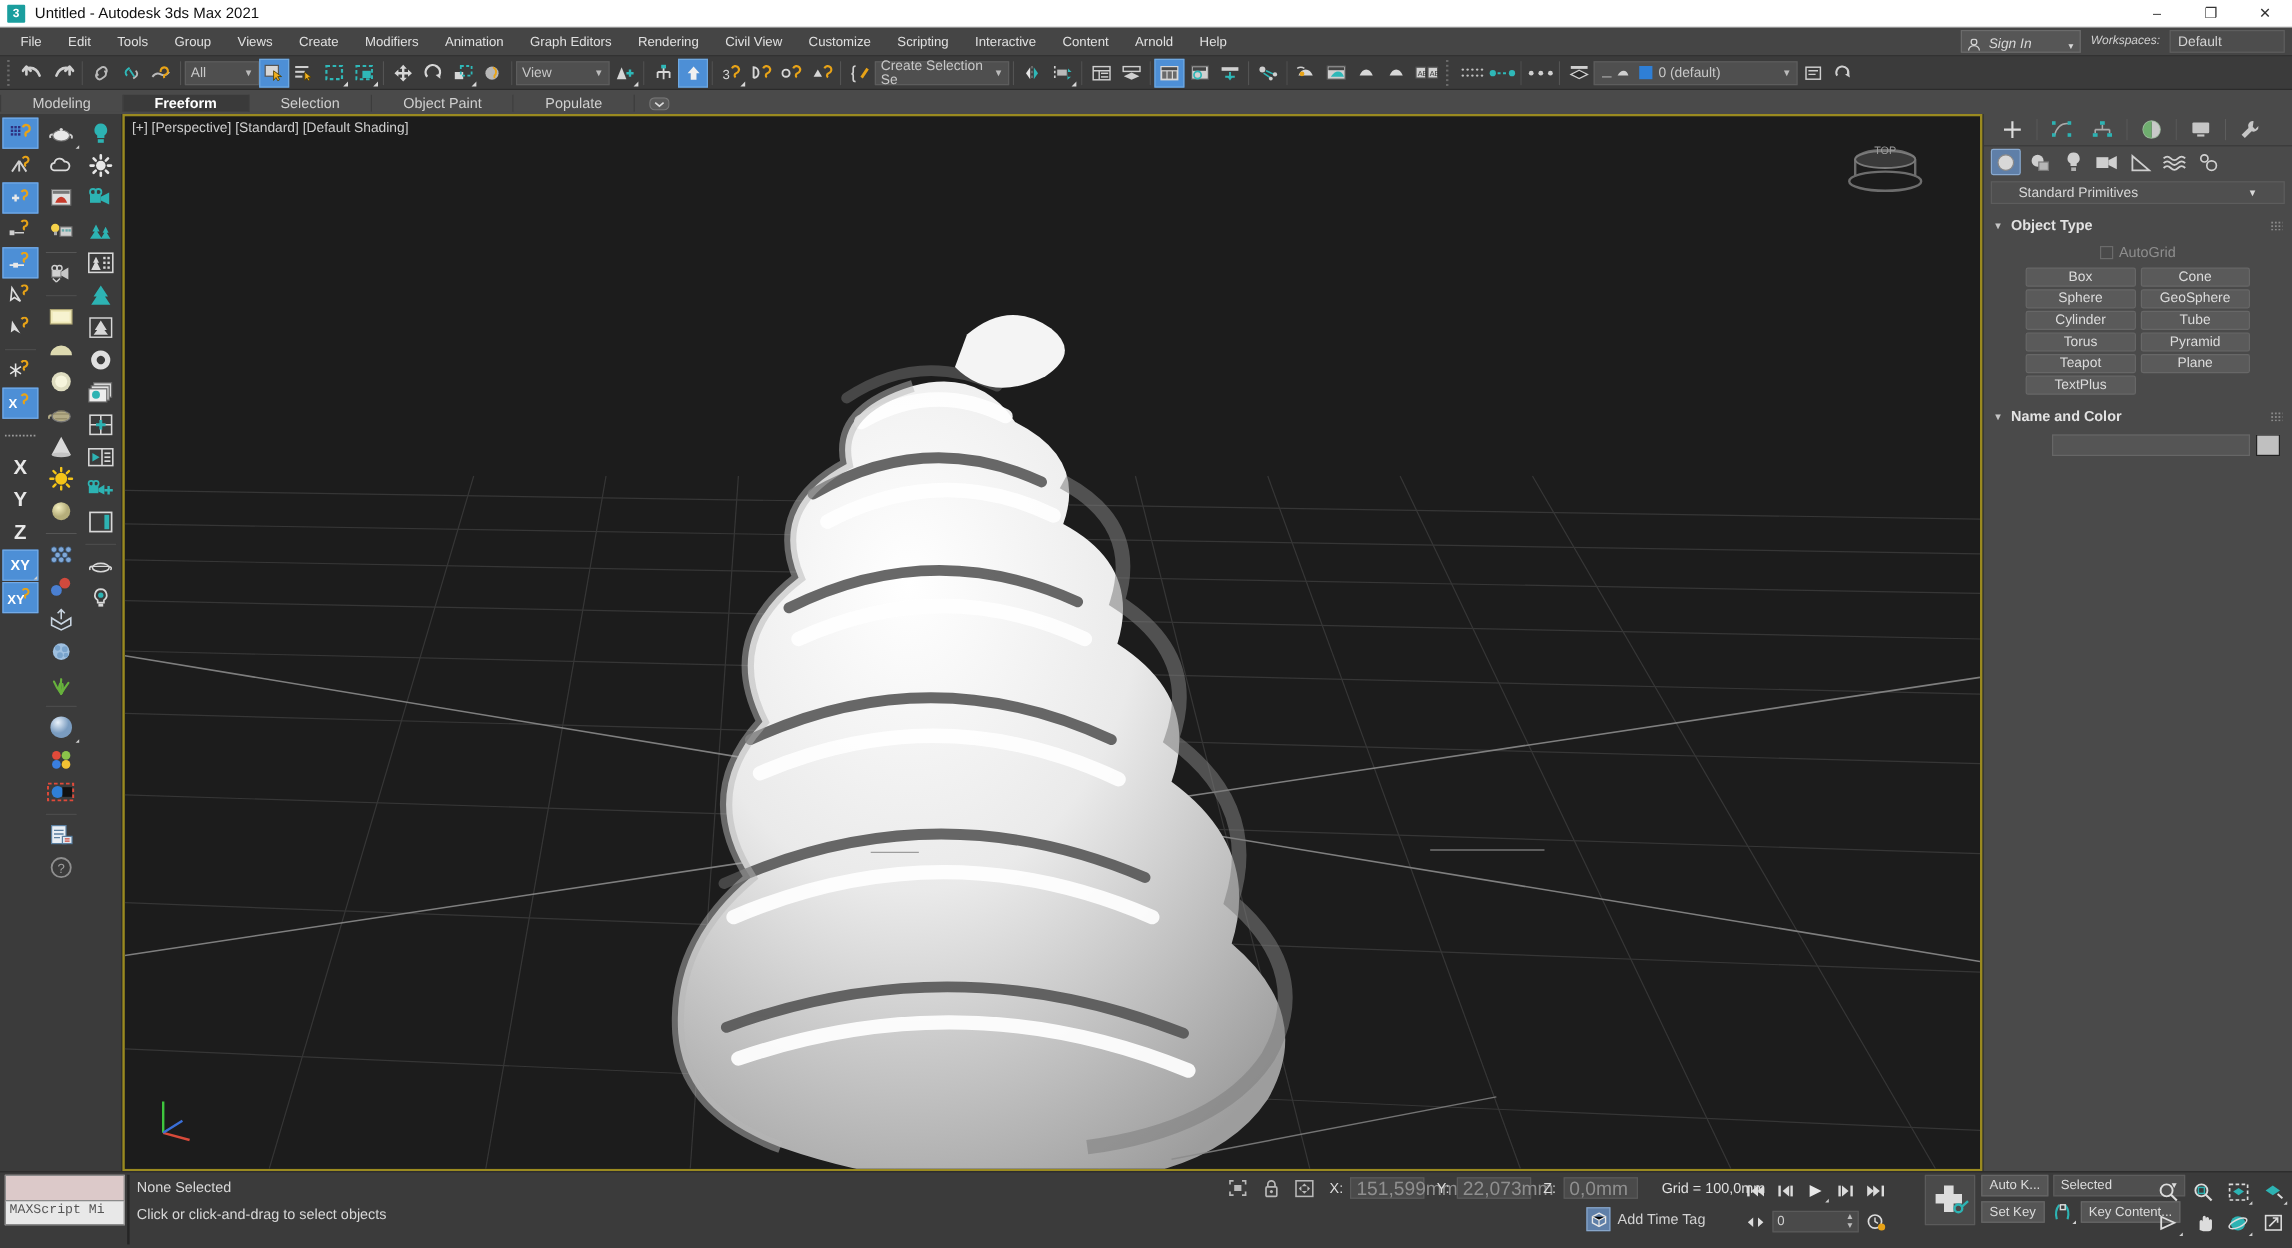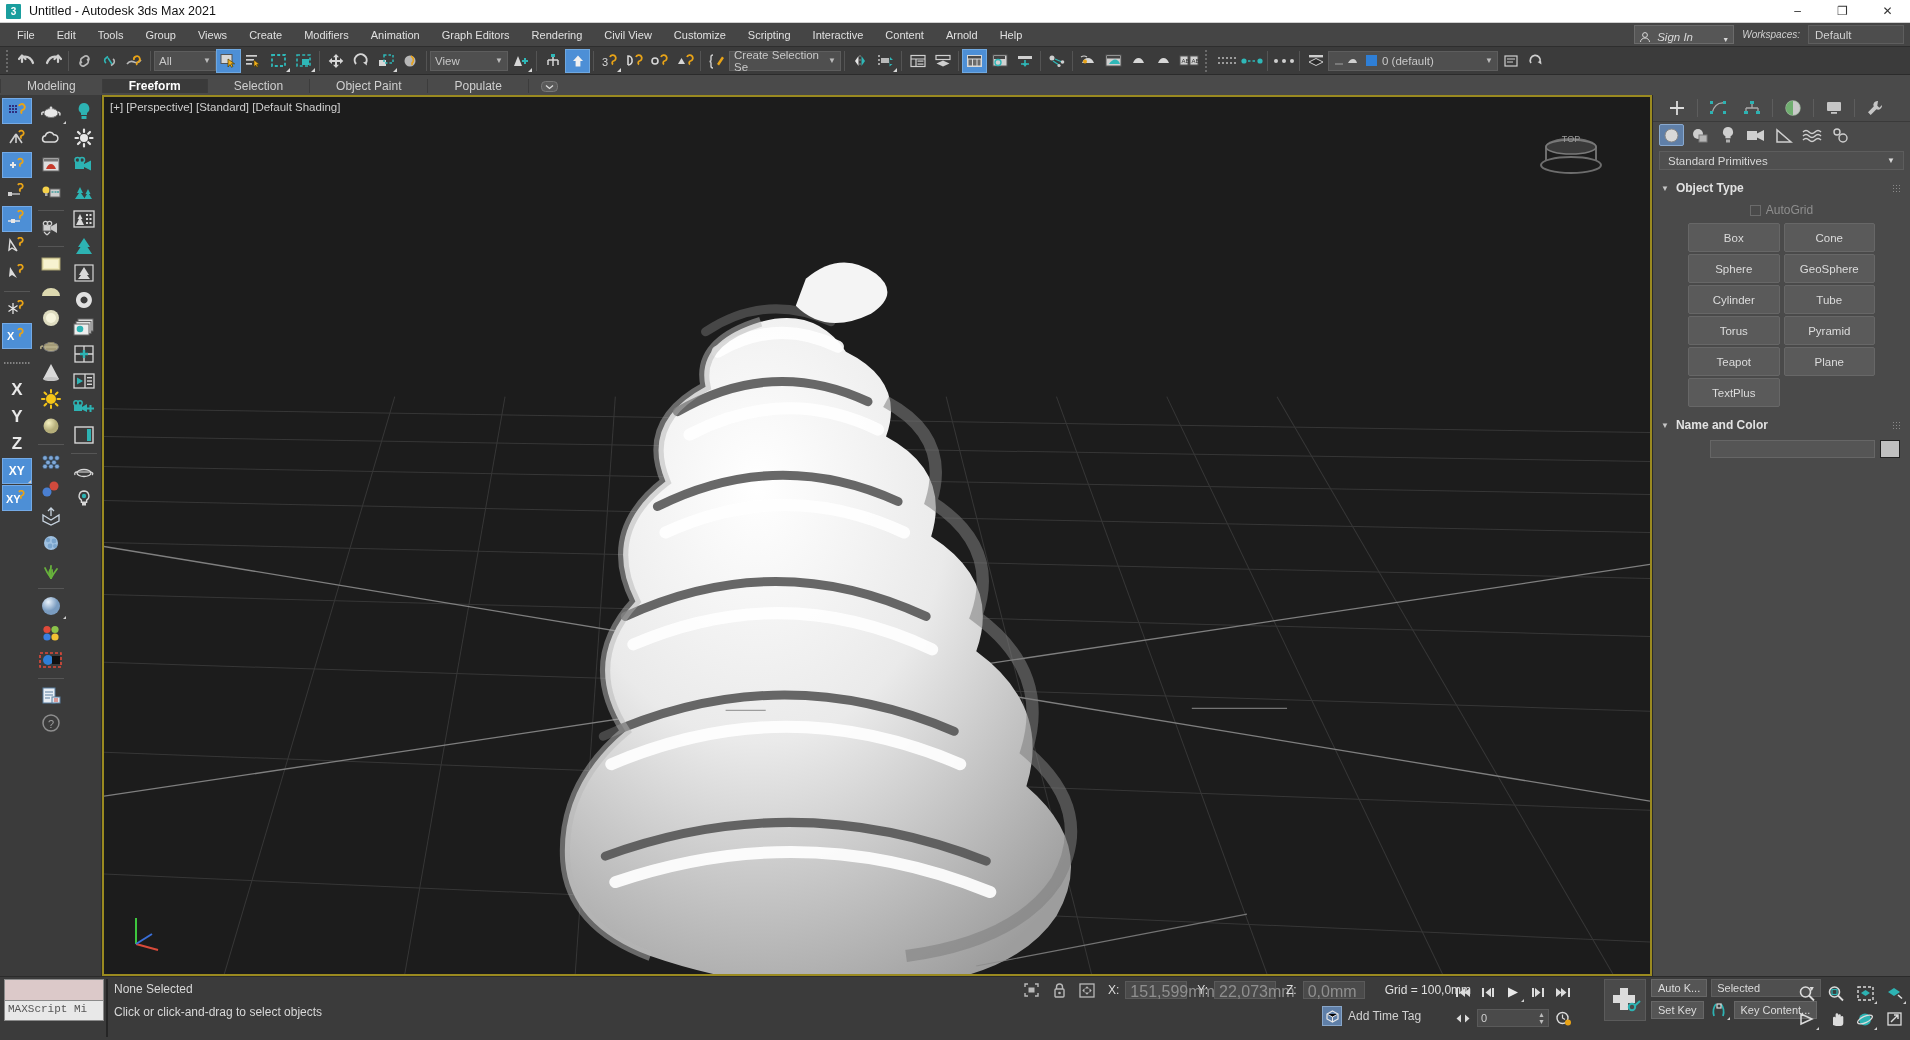--- a/index.html
+++ b/index.html
@@ -64,48 +64,48 @@
   .licon{ width:30px; height:26px; display:flex; align-items:center; justify-content:center;
      margin-bottom:1px; position:relative; font-size:15px;}
   .licon.act{ background:#4d8fd6; border:1px solid #74aae6;}
   .lsep{ width:26px; height:1px; background:#1f1f1f; margin:4px 0 4px 0;
      border-bottom:1px solid #565656;}
 
   
   #viewportwrap{ flex:1; position:relative; background:#1e1e1e; border:2px solid #9a8a20; }
   #viewportlabel{ position:absolute; top:4px; left:6px; font-size:11.5px; color:#cfcfcf;
      z-index:5;}
-  #viewcube{ position:absolute; top:20px; right:40px; width:78px;height:62px; z-index:5;}
+  #viewcube{ position:absolute; top:6px; right:40px; width:78px;height:62px; z-index:5;}
   #axis{ position:absolute; left:24px; bottom:22px; z-index:5;}
 
   
   #cmdpanel{ width:258px; background:#4a4a4a; display:flex; flex-direction:column;
      border-left:1px solid #2b2b2b;}
   .cp-tabs{ height:27px; display:flex; align-items:center; padding-left:8px; gap:2px;
      border-bottom:1px solid #3a3a3a; }
   .cp-tab{ width:32px;height:23px; display:flex;align-items:center;justify-content:center;}
   .cp-tabsep{width:1px;height:18px;background:#3a3a3a;border-right:1px solid #5d5d5d;margin:0 2px;}
   .cp-cats{ height:26px; display:flex; align-items:center; padding-left:6px; gap:3px;}
   .cp-cat{ width:25px; height:22px; display:flex;align-items:center;justify-content:center;}
   .cp-cat.sel{ background:#5f7fa8; border:1px solid #89a9cf; border-radius:2px;}
   .cp-combo{ margin:3px 6px 0 6px; height:19px; background:#4f4f4f; border:1px solid #5d5d5d;
-     display:flex; align-items:center; padding:0 8px; font-size:11.5px; color:#d8d8d8;}
+     display:flex; align-items:center; padding:0 22px; font-size:11.5px; color:#d8d8d8;}
   .cp-combo .arr{margin-left:auto;font-size:8px;}
   .rollout{ margin-top:9px; }
   .roll-hdr{ display:flex; align-items:center; padding:0 8px; height:18px; font-size:12px;
      font-weight:bold; color:#e2e2e2; }
   .roll-hdr .tri{ font-size:8px; margin-right:7px; color:#c5c5c5;}
   .roll-hdr .dots{ margin-left:auto; width:10px;height:8px;
      background-image:radial-gradient(#8a8a8a 40%,transparent 41%);
      background-size:3px 3px;}
   .autogrid{ display:flex; align-items:center; justify-content:center; gap:5px; height:20px;
      margin-top:3px; color:#8e8e8e; font-size:12px;}
   .agbox{ width:11px;height:11px;background:#4a4a4a;border:1px solid #6b6b6b;}
   .objgrid{ display:grid; grid-template-columns:1fr 1fr; gap:2px 4px; padding:3px 35px 0 35px;}
-  .objbtn{ height:29px; background:#5a5a5a; border:1px solid #676767; border-radius:2px;
+  .objbtn{ height:16px; background:#5a5a5a; border:1px solid #676767; border-radius:2px;
      display:flex;align-items:center;justify-content:center;font-size:11.5px;color:#dcdcdc;}
   .objbtn.wide{ grid-column:1; }
   .nc-row{ display:flex; align-items:center; gap:5px; padding:6px 10px 0 57px;}
   .nc-field{ flex:1; height:18px; background:#555; border:1px solid #666;}
   .nc-color{ width:20px;height:18px; background:#c0c0c0; border:1px solid #222;}
 
   
   #bottom{ position:absolute; left:0; right:0; bottom:0; height:64px; background:#3b3b3b;
     border-top:1px solid #2b2b2b;}
   #maxscript{ position:absolute; left:4px; top:2px; width:100px;}

